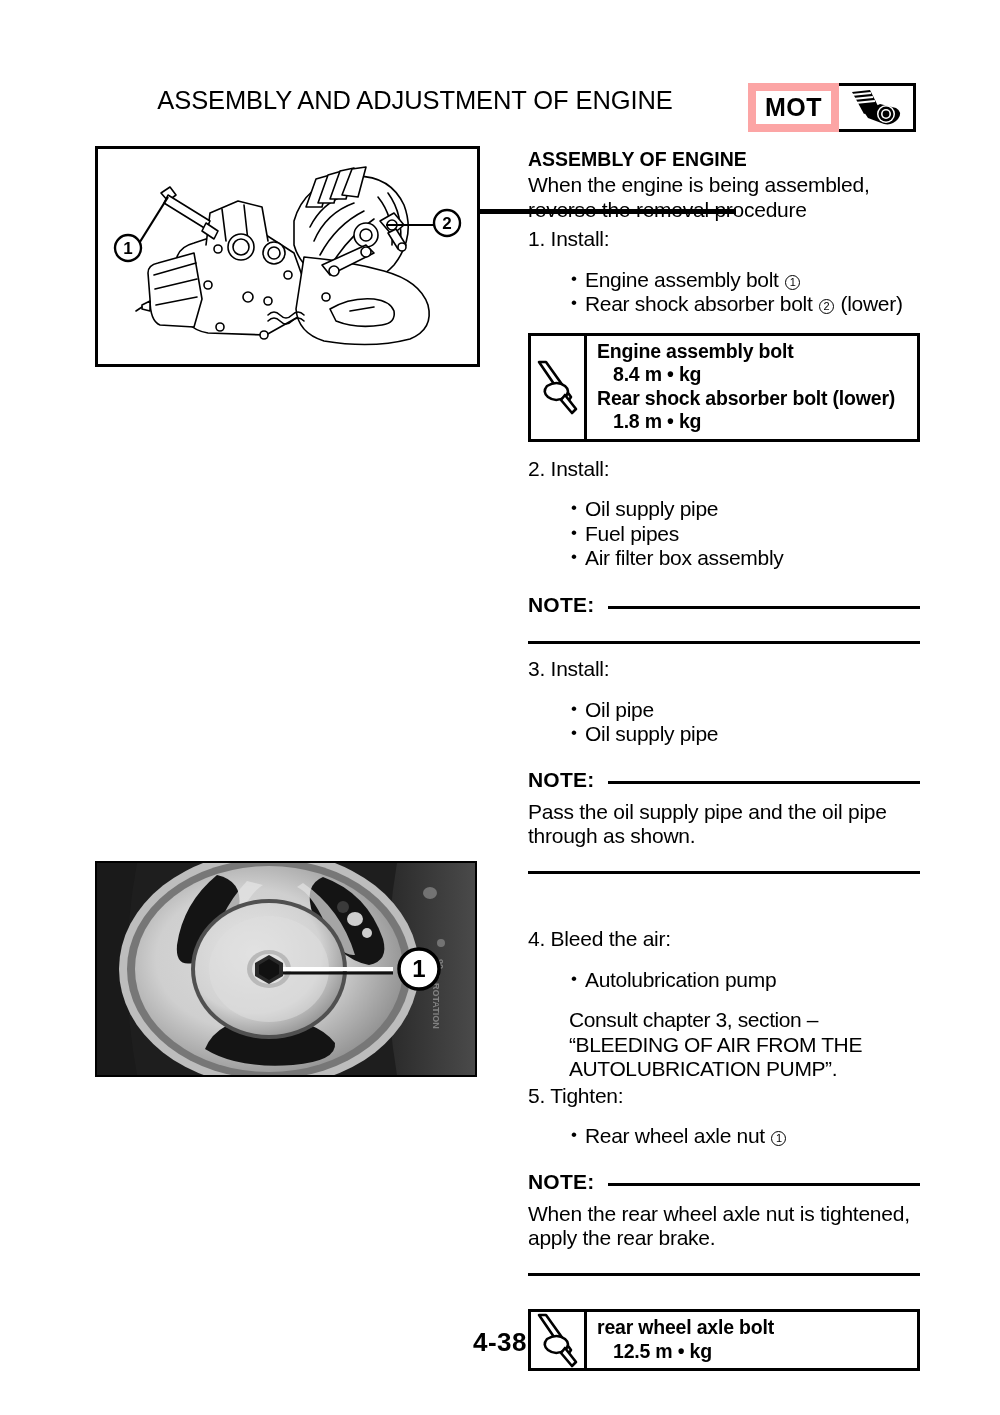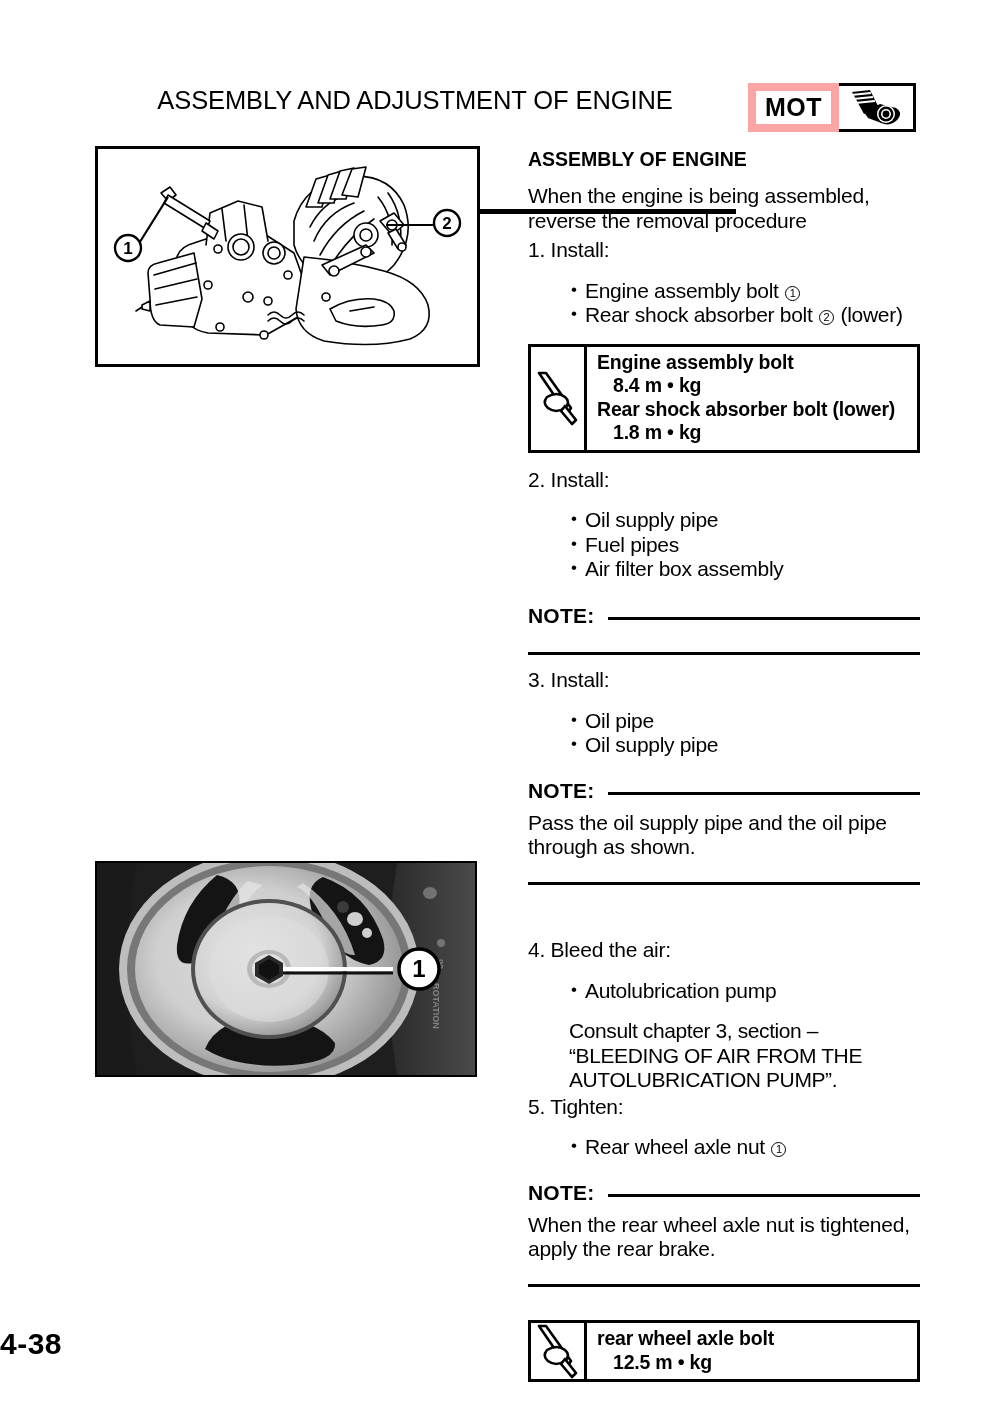--- a/index.html
+++ b/index.html
@@ -59,21 +59,21 @@
   }
   .fig-wheel svg { display: block; }
 
   
   .col-right {
     position: absolute; left: 528px; top: 148px;
     width: 392px;
   }
   .h-sec {
     font-size: 19.5px; font-weight: bold; line-height: 23px;
-    margin-bottom: 13px;
+    margin-bottom: 2px;
   }
   .body-text {
     font-size: 21px; line-height: 24.5px; letter-spacing: -0.25px;
   }
   .step {
     font-size: 21px; line-height: 24.5px; letter-spacing: -0.25px;
     padding-left: 0px;
   }
   .bullets { list-style: none; margin: 16px; padding: 0 0 0 27px; }
   .bullets li {
@@ -120,21 +120,22 @@
     display: flex; align-items: center;
     width: 392px;
   }
   .note-label { font-size: 21px; font-weight: bold; letter-spacing: 0.2px; }
   .note-rule { flex: 1; height: 3.5px; background: #000; margin-left: 14px; margin-top: 6px; }
   .note-close { width: 392px; height: 3.5px; background: #000; }
 
   
   .page-num {
     position: absolute; left: 0; top: 1327px; width: 1000px;
-    font-size: 30px; font-weight: bold; letter-spacing: 0.5px;
+    text-align: center;
+    font-size: 26px; font-weight: bold; letter-spacing: 0.5px;
   }
 </style>
 </head>
 <body>
 
 <div class="page">
 
   <div class="header">
     <div class="header-title">ASSEMBLY AND ADJUSTMENT OF ENGINE</div>
     <div class="header-rule"></div>

